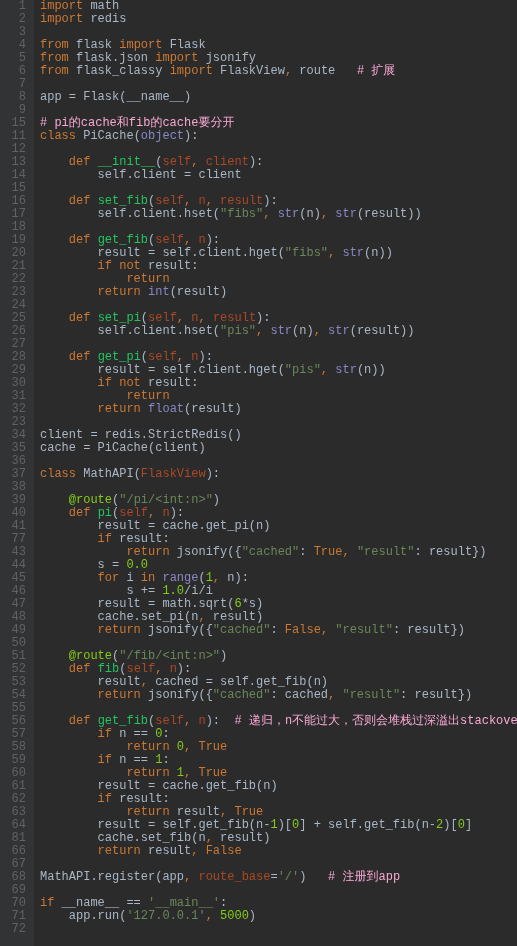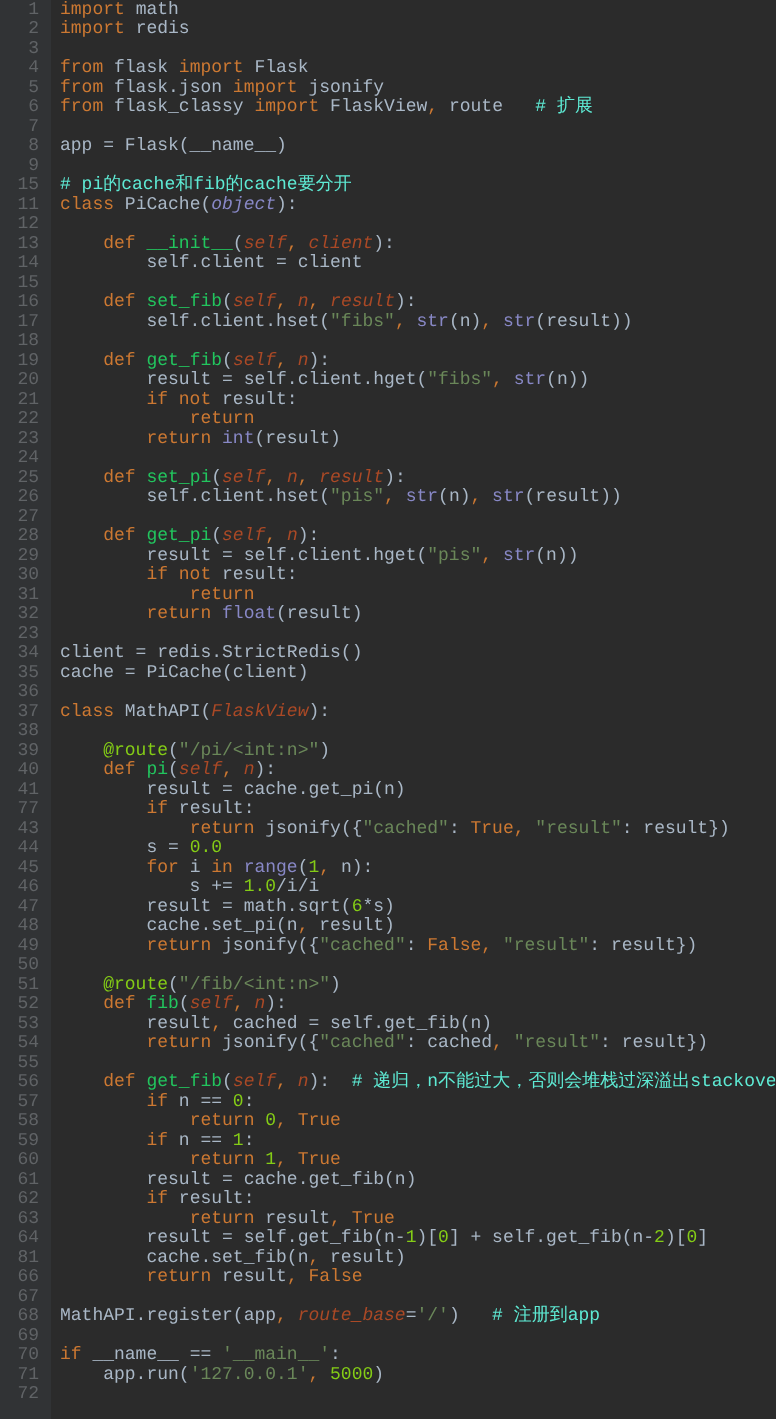--- a/index.html
+++ b/index.html
@@ -4,27 +4,27 @@
 <style>
 *{margin:0;padding:0;box-sizing:border-box}
 body{background:#2b2b2b;font-family:Consolas,'Courier New',monospace;font-size:12px;line-height:1.08;width:517px;height:946px;overflow:hidden}
 .editor{display:flex;height:100%}
 .gutter{background:#313335;color:#606366;text-align:right;padding:0 8px 0 10px;user-select:none;min-width:34px}
 .code{flex:1;background:#2b2b2b;color:#a9b7c6;padding:0 6px;white-space:pre;overflow:hidden}
 .line{height:13px;display:block}
 .k{color:#cc7832}
 .s{color:#6a8759}
 .n{color:#84cc16}
-.c{color:#5eead4}
+.c{color:#f9a8d4}
 .f{color:#22c55e}
 .d{color:#84cc16}
 .p{color:#aa4926}
 .o{color:#a9b7c6}
 .b{color:#8888c6}
-.i{font-style:italic}
+.i{}
 </style>
 </head>
 <body>
 
 <div class="editor">
   <div class="gutter">
       <div class="line">1</div>
       <div class="line">2</div>
       <div class="line">3</div>
       <div class="line">4</div>

